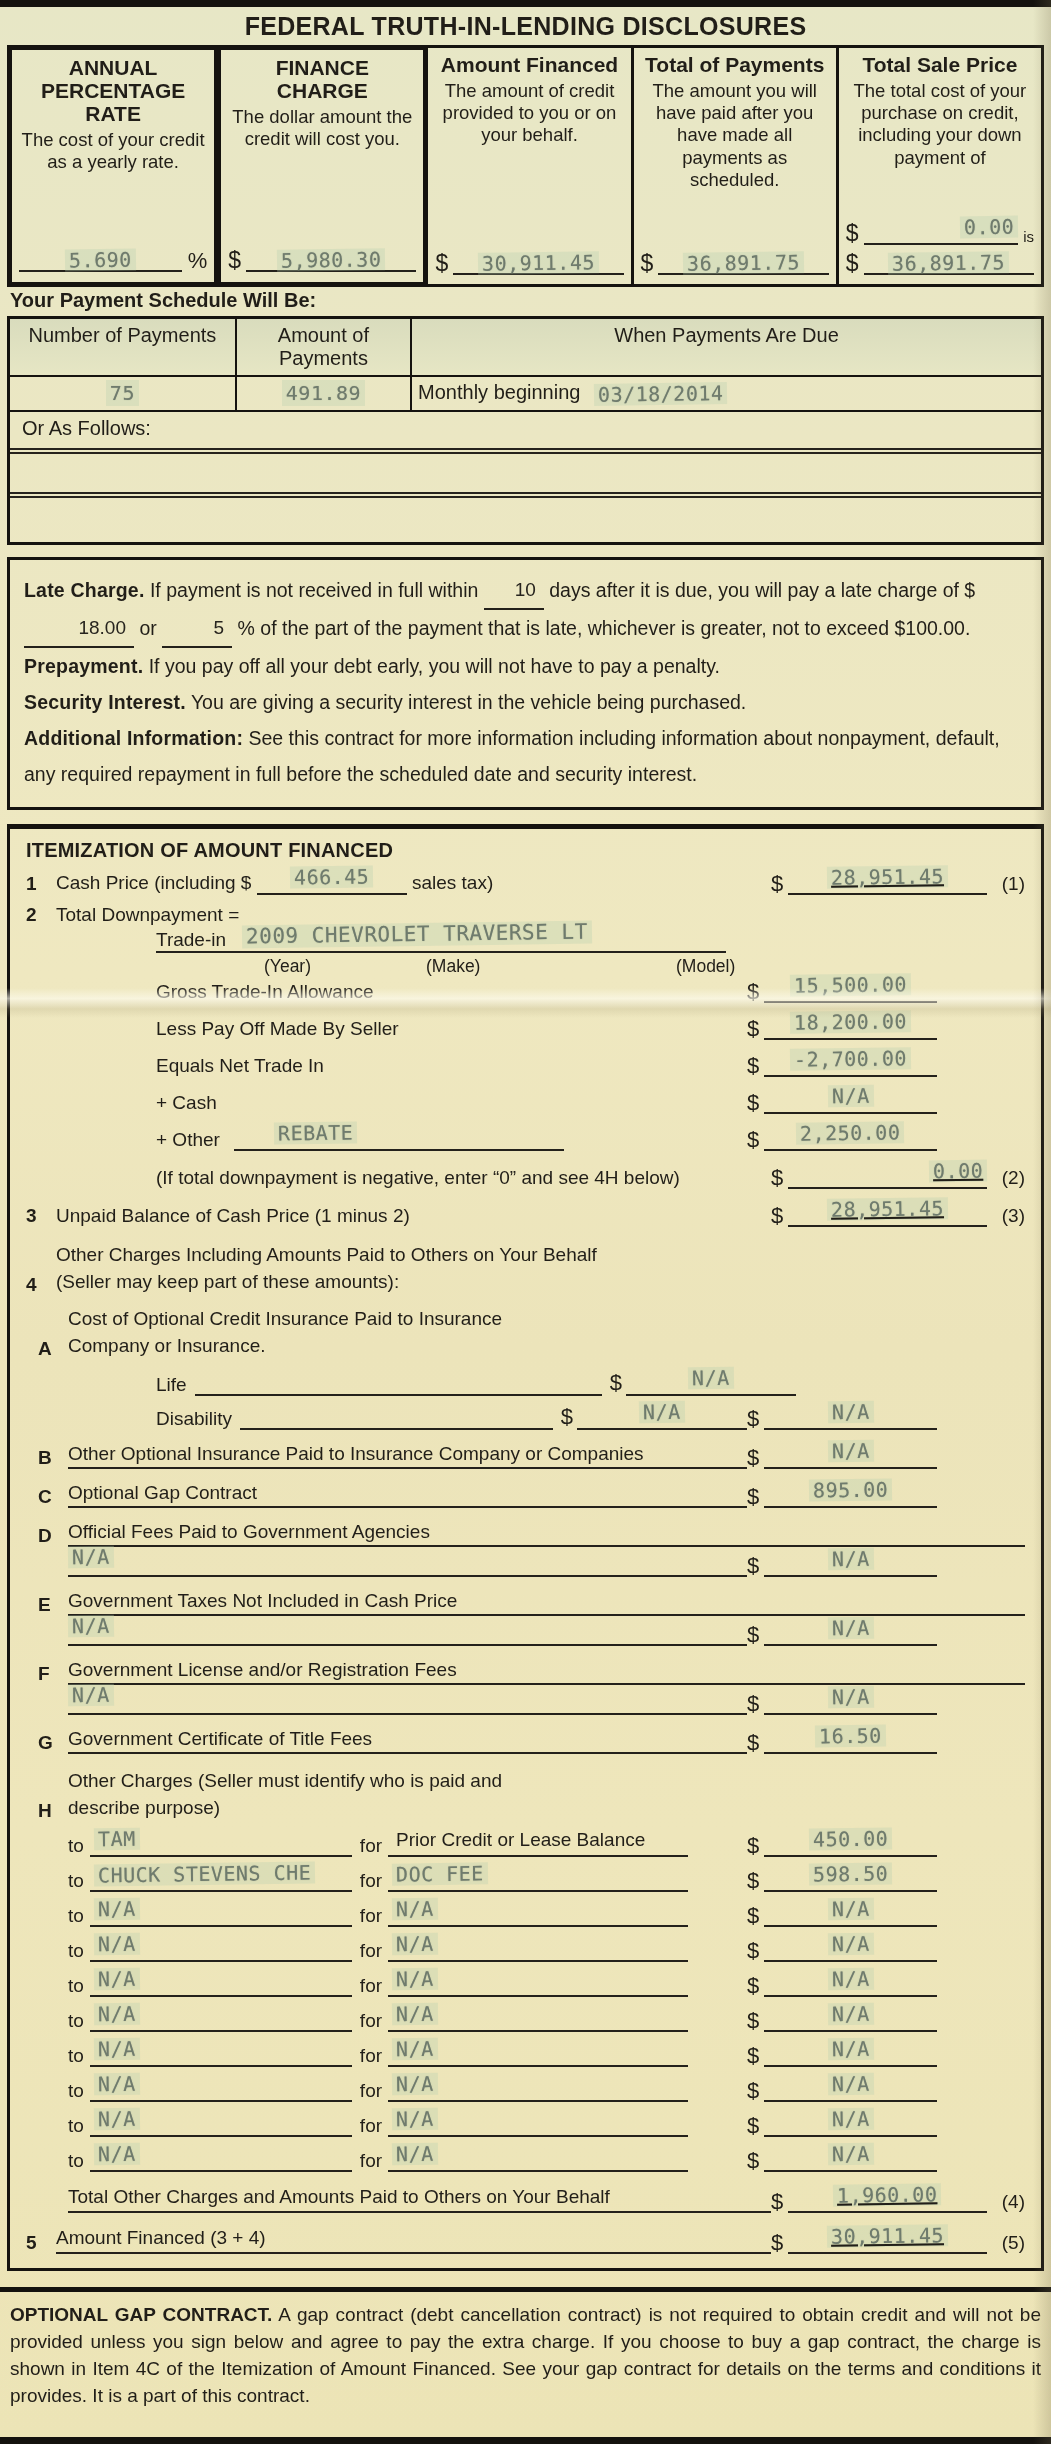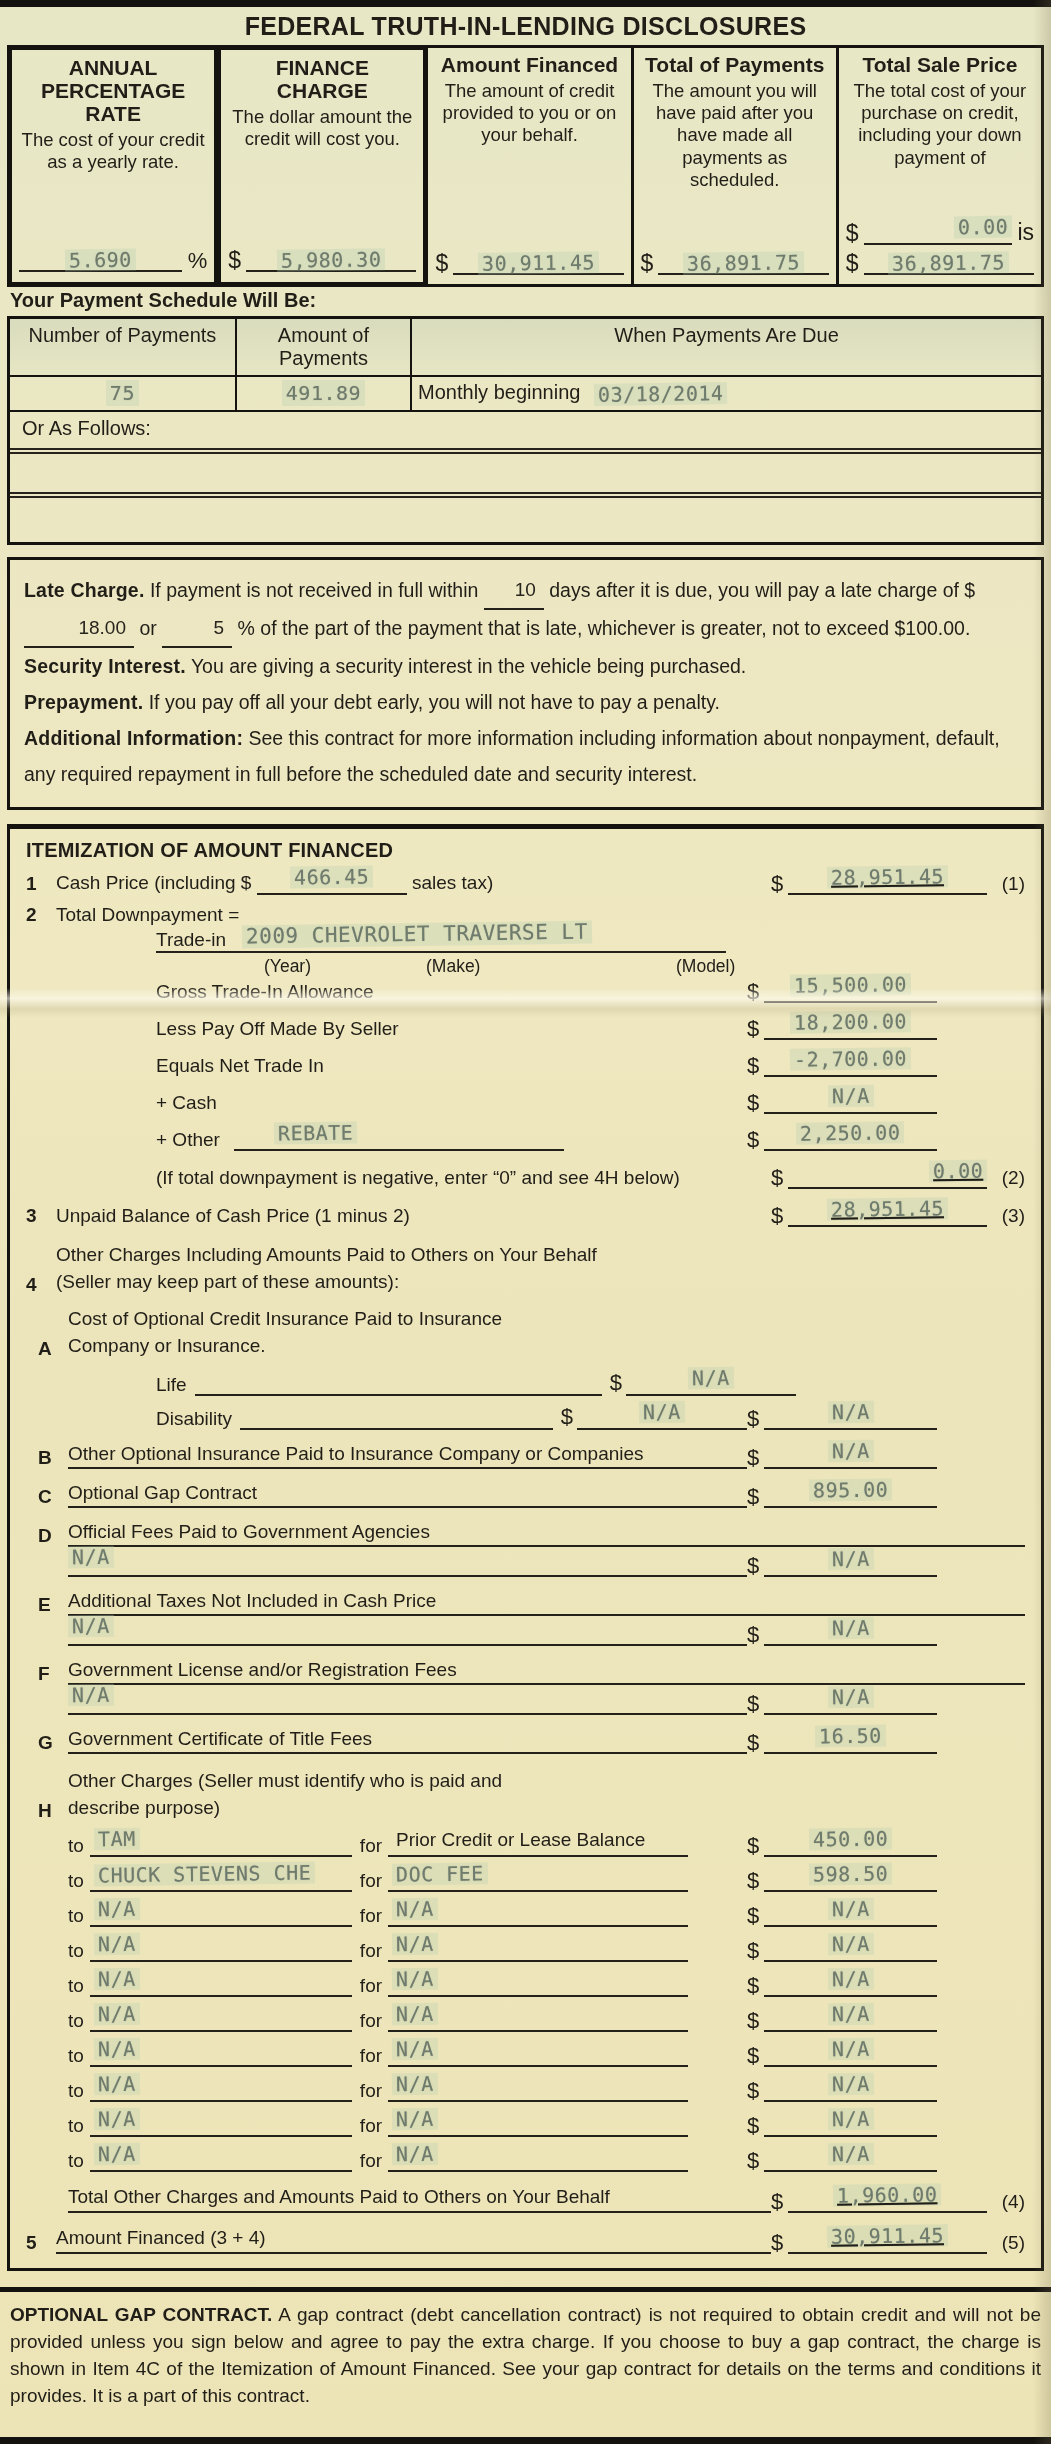--- a/index.html
+++ b/index.html
@@ -30,21 +30,21 @@
   
   .tila{ display:flex; margin:0 7px; border:3px solid #15130f; }
   .tila-col{ flex:1 1 0; border-right:3px solid #15130f; padding:5px 7px 9px; display:flex; flex-direction:column; min-height:236px; }
   .tila-col:last-child{ border-right:none; }
   .tila-col.heavy{ box-shadow: inset 0 0 0 2px #15130f; padding:8px 9px 12px; }
   .tila-head{ font-size:21px; font-weight:bold; text-align:center; line-height:1.1; margin-bottom:4px; }
   .tila-desc{ font-size:18.5px; text-align:center; line-height:1.2; }
   .tila-value{ margin-top:auto; display:flex; align-items:flex-end; }
   .dollar{ font-size:23px; margin-right:5px; line-height:1; }
   .pct{ font-size:22px; margin-left:6px; line-height:1; }
-  .is-note{ font-size:23px; margin-left:5px; line-height:1.1;text-align:right; }
+  .is-note{ font-size:15px; margin-left:5px; line-height:1.1;text-align:right; }
   .fill{ flex:1 1 auto; border-bottom:2px solid #24211b; display:flex; justify-content:center; align-items:flex-end; min-height:20px; }
   .fill.right{ justify-content:flex-end; }
   .small-row{ margin-top:2px; margin-bottom:4px; }
 
   
   .typed{
     font-family:"DejaVu Sans Mono", monospace;
     color:#6f7b6d; font-size:20px; line-height:1; letter-spacing:.5px;
     background:rgba(186,207,176,.34);
     padding:1px 4px; transform:rotate(-.8deg); position:relative; top:1px;
@@ -209,26 +209,26 @@
       <span>If payment is not received in full within</span>
       <span class="blank w60"><span class="pen">10</span></span>
       <span>days after it is due, you will pay a late charge</span>
       <span>of $</span>
       <span class="blank w110"><span class="pen">18.00</span></span>
       <span>or</span>
       <span class="blank w70"><span class="pen">5</span></span>
       <span>% of the part of the payment that is late, whichever is greater, not to exceed $100.00.</span>
     </div>
     <div>
+      <b>Prepayment.</b>
+      <span>If you pay off all your debt early, you will not have to pay a penalty.</span>
+    </div>
+    <div>
       <b>Security Interest.</b>
       <span>You are giving a security interest in the vehicle being purchased.</span>
-    </div>
-    <div>
-      <b>Prepayment.</b>
-      <span>If you pay off all your debt early, you will not have to pay a penalty.</span>
     </div>
     <div>
       <b>Additional Information:</b>
       <span>See this contract for more information including information about nonpayment, default, any required repayment in full before the scheduled date and security interest.</span>
     </div>
   </div>
 
   <div class="item-box">
     <div class="item-heading">ITEMIZATION OF AMOUNT FINANCED</div>
 
@@ -412,21 +412,21 @@
       <span class="amt amt-inner">
         <span class="dollar">$</span>
         <span class="fill">
             <span class="typed lift">N/A</span>
           </span>
       </span>
     </div>
 
     <div class="row fin-row">
       <span class="letter">E</span>
-      <span class="lhs label-line">Additional Taxes Not Included in Cash Price</span>
+      <span class="lhs label-line">Government Taxes Not Included in Cash Price</span>
     </div>
     <div class="row" style="margin-top:2px;">
       <span class="fullline" style="margin-left:42px; height:28px;">
           <span class="typed lift">N/A</span>
         </span>
       <span class="amt amt-inner">
         <span class="dollar">$</span>
         <span class="fill">
             <span class="typed lift">N/A</span>
           </span>

